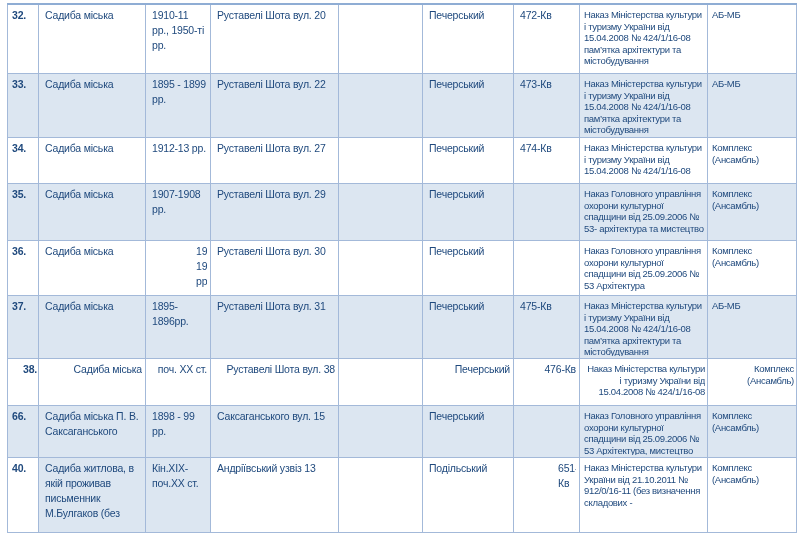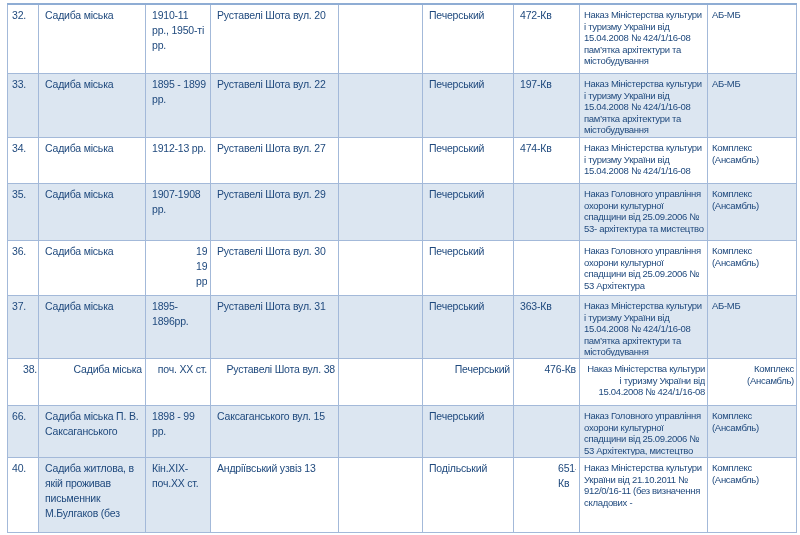--- a/index.html
+++ b/index.html
@@ -34,21 +34,21 @@
   td{
     border:1px solid var(--border);
     vertical-align:top;
     padding:3px 3px 2px 6px;
     font-size:10.5px;
     line-height:15px;
     letter-spacing:-0.2px;
     color:var(--text);
   }
   td.shaded{background:var(--shade);}
-  td.c-num{padding-left:4px;padding-right:1px;}
+  td.c-num{padding-left:4px;padding-right:1px;font-weight:bold;}
   td.c-doc,td.c-type{
     font-size:9.5px;
     line-height:11.6px;
     letter-spacing:-0.3px;
     padding:4px 2px 2px 4px;
   }
   .clip{overflow:hidden;}
 </style>
 </head>
 <body>
@@ -109,21 +109,21 @@
           <td class="c-address shaded">
             <div class="clip" style="height: 57px;">Руставелі Шота вул. 22</div>
           </td>
           <td class="c-extra shaded">
             <div class="clip" style="height: 57px;"></div>
           </td>
           <td class="c-district shaded">
             <div class="clip" style="height: 57px;">Печерський</div>
           </td>
           <td class="c-reg shaded">
-            <div class="clip" style="height: 57px;">197-Кв</div>
+            <div class="clip" style="height: 57px;">473-Кв</div>
           </td>
           <td class="c-doc shaded">
             <div class="clip" style="height: 57px;">Наказ Міністерства культури і туризму України від 15.04.2008 № 424/1/16-08 пам’ятка архітектури та містобудування</div>
           </td>
           <td class="c-type shaded">
             <div class="clip" style="height: 57px;">АБ-МБ</div>
           </td>
         </tr>
         <tr style="height: 45px;">
           <td class="c-num">
@@ -225,21 +225,21 @@
           <td class="c-address shaded">
             <div class="clip" style="height: 56px;">Руставелі Шота вул. 31</div>
           </td>
           <td class="c-extra shaded">
             <div class="clip" style="height: 56px;"></div>
           </td>
           <td class="c-district shaded">
             <div class="clip" style="height: 56px;">Печерський</div>
           </td>
           <td class="c-reg shaded">
-            <div class="clip" style="height: 56px;">363-Кв</div>
+            <div class="clip" style="height: 56px;">475-Кв</div>
           </td>
           <td class="c-doc shaded">
             <div class="clip" style="height: 56px;">Наказ Міністерства культури і туризму України від 15.04.2008 № 424/1/16-08 пам’ятка архітектури та містобудування</div>
           </td>
           <td class="c-type shaded">
             <div class="clip" style="height: 56px;">АБ-МБ</div>
           </td>
         </tr>
         <tr style="height: 46px; text-align: right;">
           <td class="c-num">

